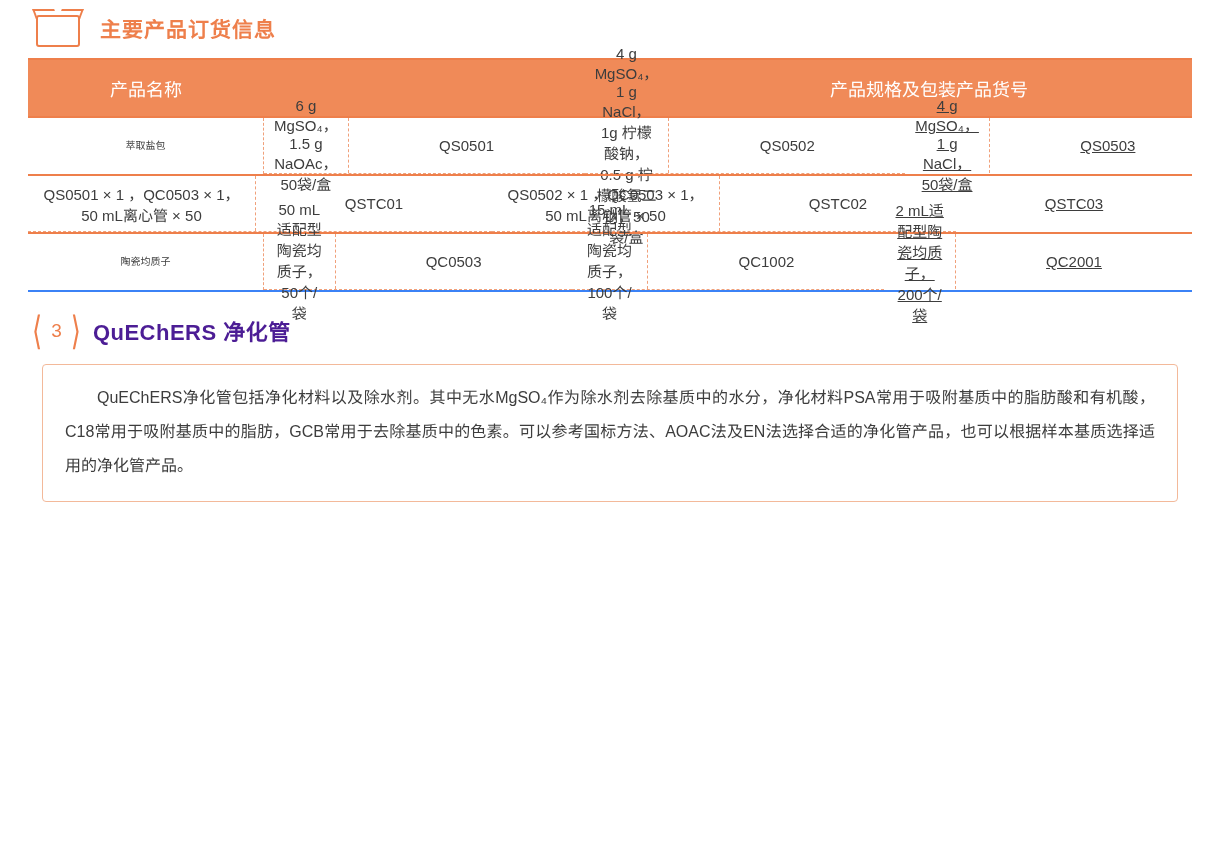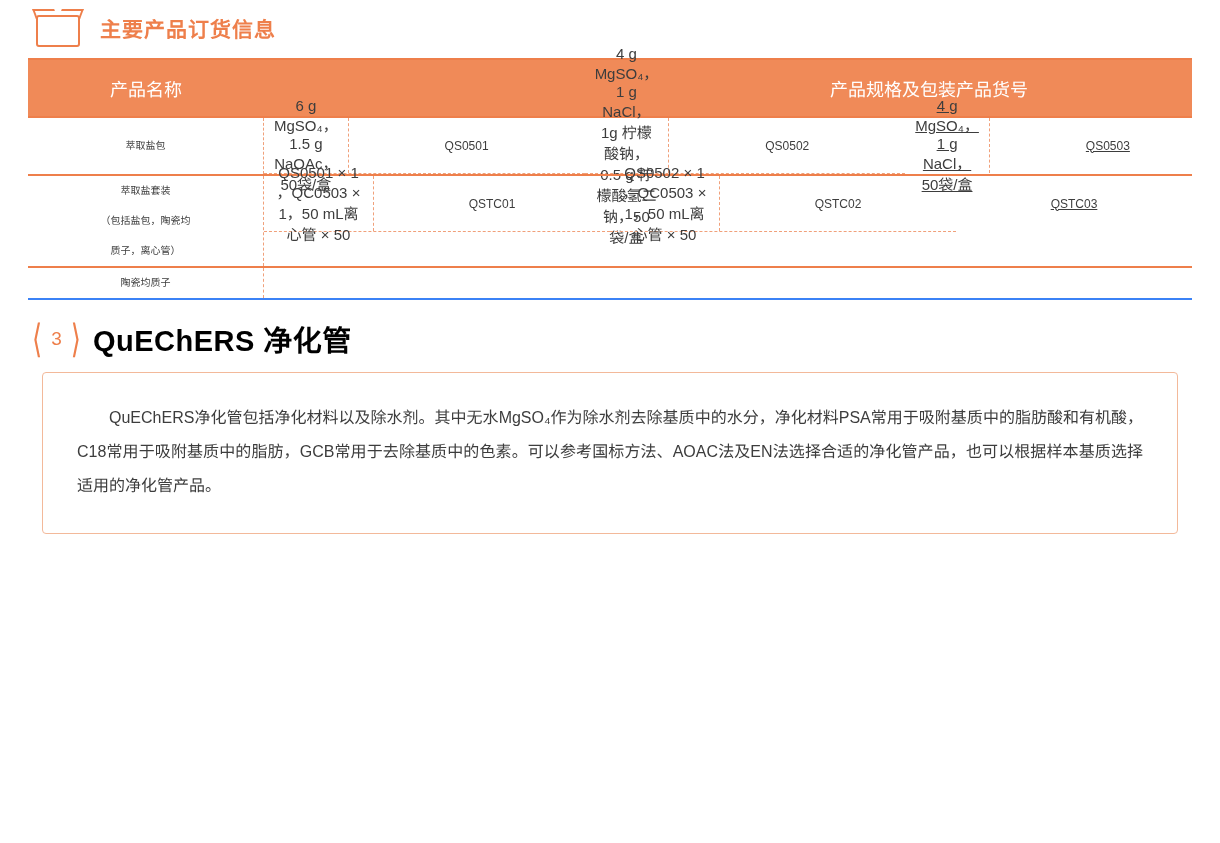--- a/index.html
+++ b/index.html
@@ -140,21 +140,21 @@
     padding: 0 10px;
     height: 100%;
     display: flex;
     align-items: center;
     justify-content: center;
   }
   .row .code {
     width: 236px;
     flex: 0 0 236px;
     text-align: center;
-    font-size: 12px;
+    font-size: 15px;
     color: #3d3d3d;
   }
 
   
   .num-head {
     display: flex;
     align-items: center;
     height: 60px;
     margin-top: 8px;
     padding-left: 4px;
@@ -173,41 +173,41 @@
     transform: scaleY(1.5);
     display: inline-block;
   }
   .num-badge .digit {
     color: #ee7f4b;
     font-size: 19px;
     padding: 0 9px;
     line-height: 1;
   }
   .num-title {
-    font-size: 29px;
+    font-size: 22px;
     font-weight: bold;
-    color: #000000;
+    color: #4c1d95;
     letter-spacing: 0.5px;
   }
 
   
   .para-box {
     border: 1px solid #f3b99a;
     border-radius: 4px;
     margin: 4px 14px 0 14px;
     padding: 16px 22px 18px 22px;
     box-sizing: border-box;
   }
   .para {
     font-size: 16px;
     line-height: 34px;
     color: #3d3d3d;
     text-indent: 2em;
     text-align: justify;
-    margin: 12px;
+    margin: 0;
   }
 </style>
 </head>
 <body>
 
 <div class="page">
 
   <div class="section-head">
     <span class="box-icon">
       <span class="flapL"></span>
@@ -237,44 +237,51 @@
           <div class="code">QS0502</div>
         </div>
         <div class="row">
           <div class="spec">4 g MgSO₄，1 g NaCl，50袋/盒</div>
           <div class="code">QS0503</div>
         </div>
       </div>
     </div>
 
     <div class="group">
-      <div class="gname">
-        <span>
-          <span>萃取盐套装</span><br>
-          <span>（包括盐包，陶瓷均</span><br>
-          <span>质子，离心管）</span>
-        </span>
-      </div>
       <div class="rows">
         <div class="row">
           <div class="spec">QS0501 × 1 ，QC0503 × 1，50 mL离心管 × 50</div>
           <div class="code">QSTC01</div>
         </div>
         <div class="row">
           <div class="spec">QS0502 × 1 ，QC0503 × 1，50 mL离心管 × 50</div>
           <div class="code">QSTC02</div>
         </div>
         <div class="row">
           <div class="code">QSTC03</div>
         </div>
       </div>
     </div>
 
     <div class="group">
       <div class="gname">陶瓷均质子</div>
+      <div class="rows">
+        <div class="row">
+          <div class="spec">50 mL适配型陶瓷均质子，50个/袋</div>
+          <div class="code">QC0503</div>
+        </div>
+        <div class="row">
+          <div class="spec">15 mL适配型陶瓷均质子，100个/袋</div>
+          <div class="code">QC1002</div>
+        </div>
+        <div class="row">
+          <div class="spec">2 mL适配型陶瓷均质子，200个/袋</div>
+          <div class="code">QC2001</div>
+        </div>
+      </div>
     </div>
 
   </div>
 
   <div class="num-head">
     <span class="num-badge">
       <span class="lt">⟨</span>
       <span class="digit">3</span>
       <span class="lt">⟩</span>
     </span>

